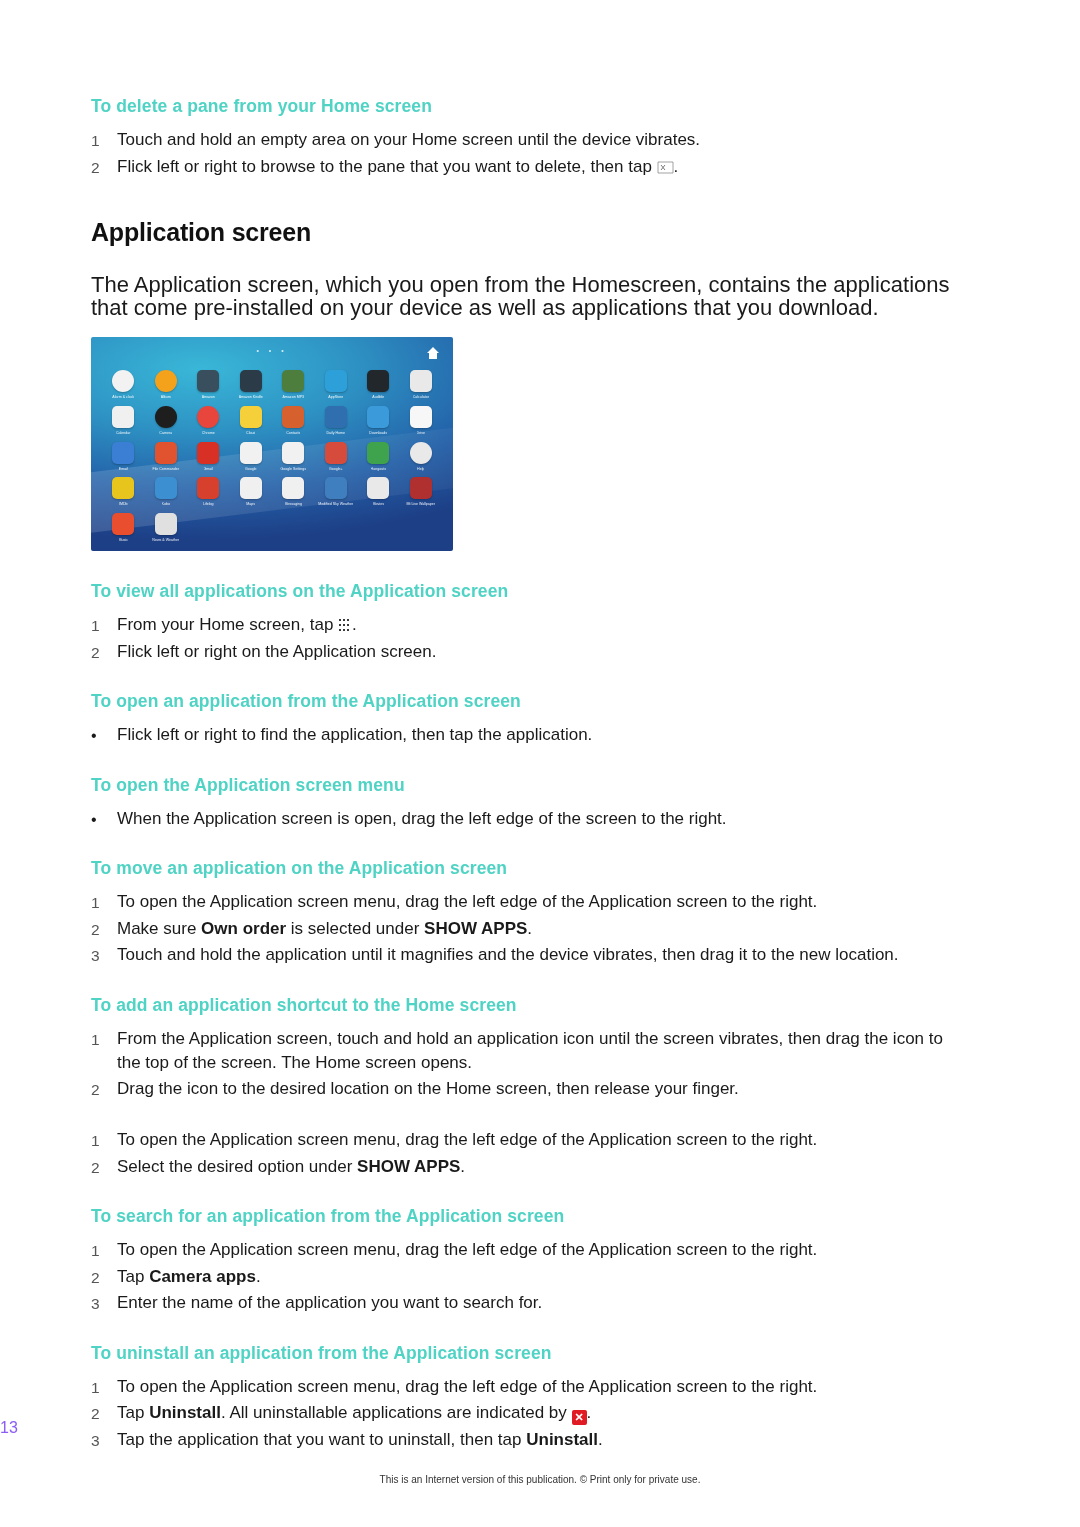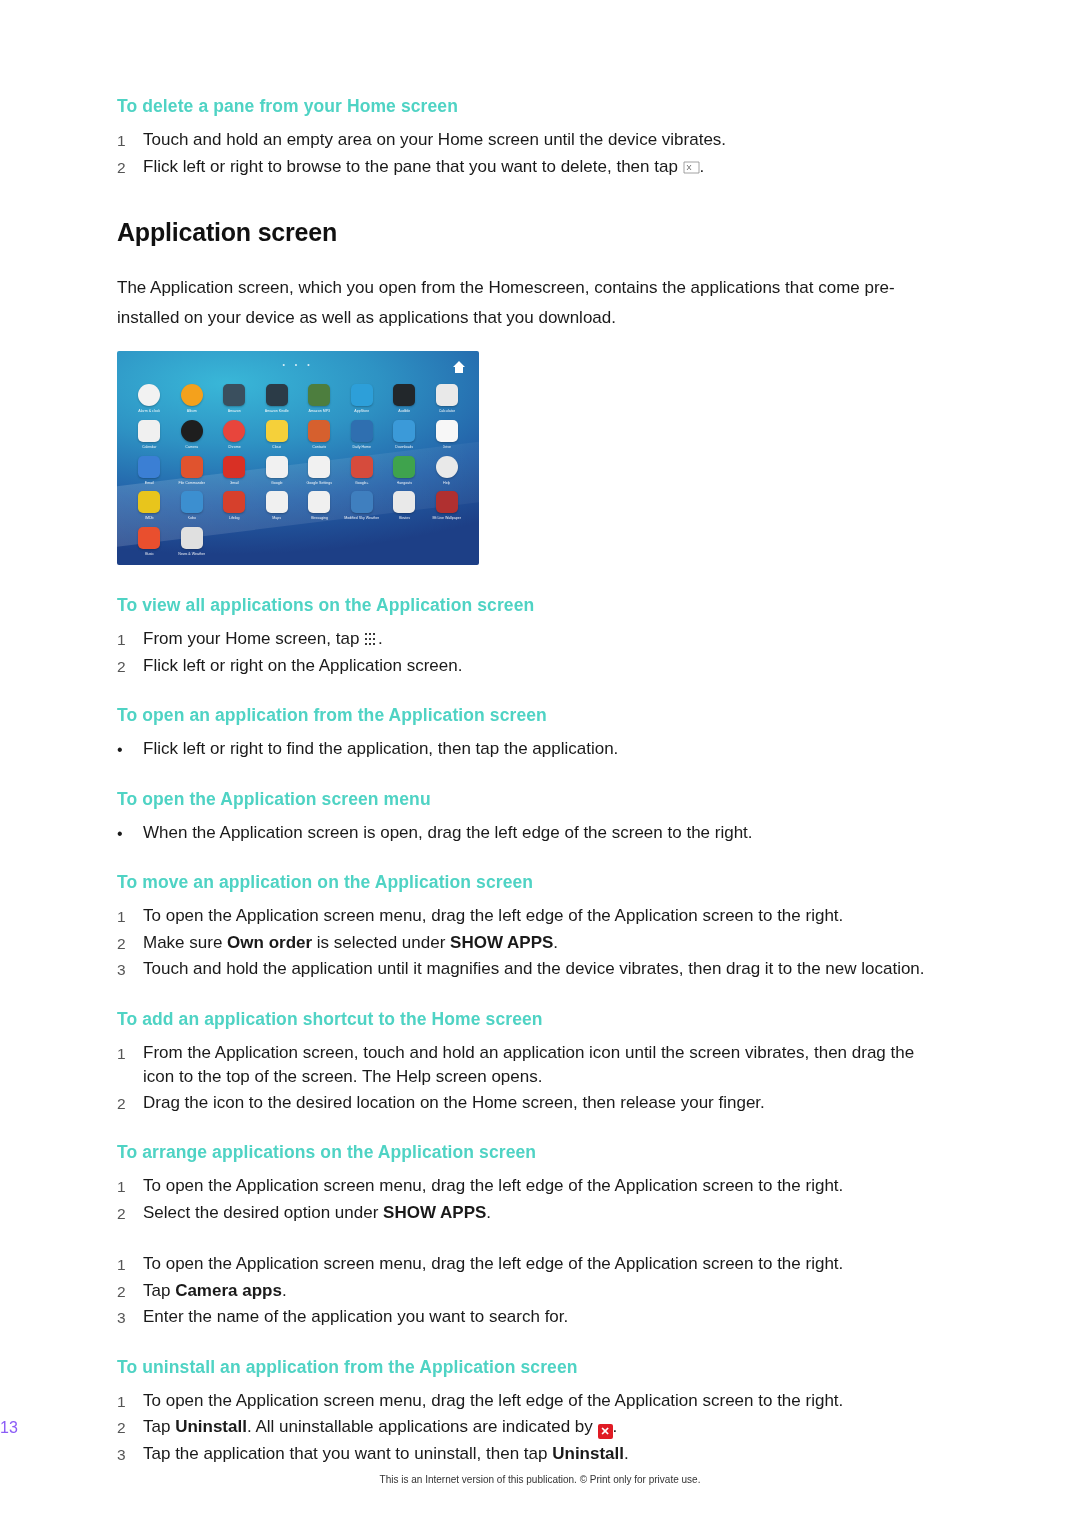--- a/index.html
+++ b/index.html
@@ -13,39 +13,39 @@
     font-family: "Liberation Sans", sans-serif;
     color: #1a1a1a;
     position: relative;
     overflow: hidden;
   }
   .page {
     position: relative;
     width: 1080px;
     height: 1527px;
     box-sizing: border-box;
-    padding: 96px 130px 0 117px;
+    padding: 96px 130px 0 91px;
   }
   .h3 {
     color: #4fd3c4;
     font-size: 17.5px;
     font-weight: bold;
     margin: 0 0 11px 0;
     letter-spacing: 0.1px;
   }
   .h1 {
     font-size: 25px;
     font-weight: bold;
     color: #111;
     margin: 38px 0 26px 0;
     letter-spacing: -0.2px;
   }
   .para {
-    font-size: 17px;
-    line-height: 30px;
+    font-size: 22px;
+    line-height: 23px;
     margin: 0 0 13px 0;
     color: #1a1a1a;
   }
   .steps {
     margin: 0 0 0 0;
     padding: 0;
     list-style: none;
   }
   .step {
     display: flex;
@@ -417,42 +417,42 @@
             <span class="num">3</span>
             <span class="txt">Touch and hold the application until it magnifies and the device vibrates, then drag it to the new location.</span>
           </li>
         </ul>
       </div>
       <div class="blk">
         <div class="h3">To add an application shortcut to the Home screen</div>
         <ul class="steps">
           <li class="step">
             <span class="num">1</span>
-            <span class="txt">From the Application screen, touch and hold an application icon until the screen vibrates, then drag the icon to the top of the screen. The Help screen opens.</span>
+            <span class="txt">From the Application screen, touch and hold an application icon until the screen vibrates, then drag the icon to the top of the screen. The Home screen opens.</span>
           </li>
           <li class="step">
             <span class="num">2</span>
             <span class="txt">Drag the icon to the desired location on the Home screen, then release your finger.</span>
           </li>
         </ul>
       </div>
       <div class="blk">
-        <div class="h3">To arrange applications on the Application screen</div>
         <ul class="steps">
           <li class="step">
             <span class="num">1</span>
             <span class="txt">To open the Application screen menu, drag the left edge of the Application screen to the right.</span>
           </li>
           <li class="step">
             <span class="num">2</span>
             <span class="txt"><span>Select the desired option under </span><b>SHOW APPS</b><span>.</span></span>
           </li>
         </ul>
       </div>
       <div class="blk">
+        <div class="h3">To search for an application from the Application screen</div>
         <ul class="steps">
           <li class="step">
             <span class="num">1</span>
             <span class="txt">To open the Application screen menu, drag the left edge of the Application screen to the right.</span>
           </li>
           <li class="step">
             <span class="num">2</span>
             <span class="txt"><span>Tap </span><b>Camera apps</b><span>.</span></span>
           </li>
           <li class="step">

